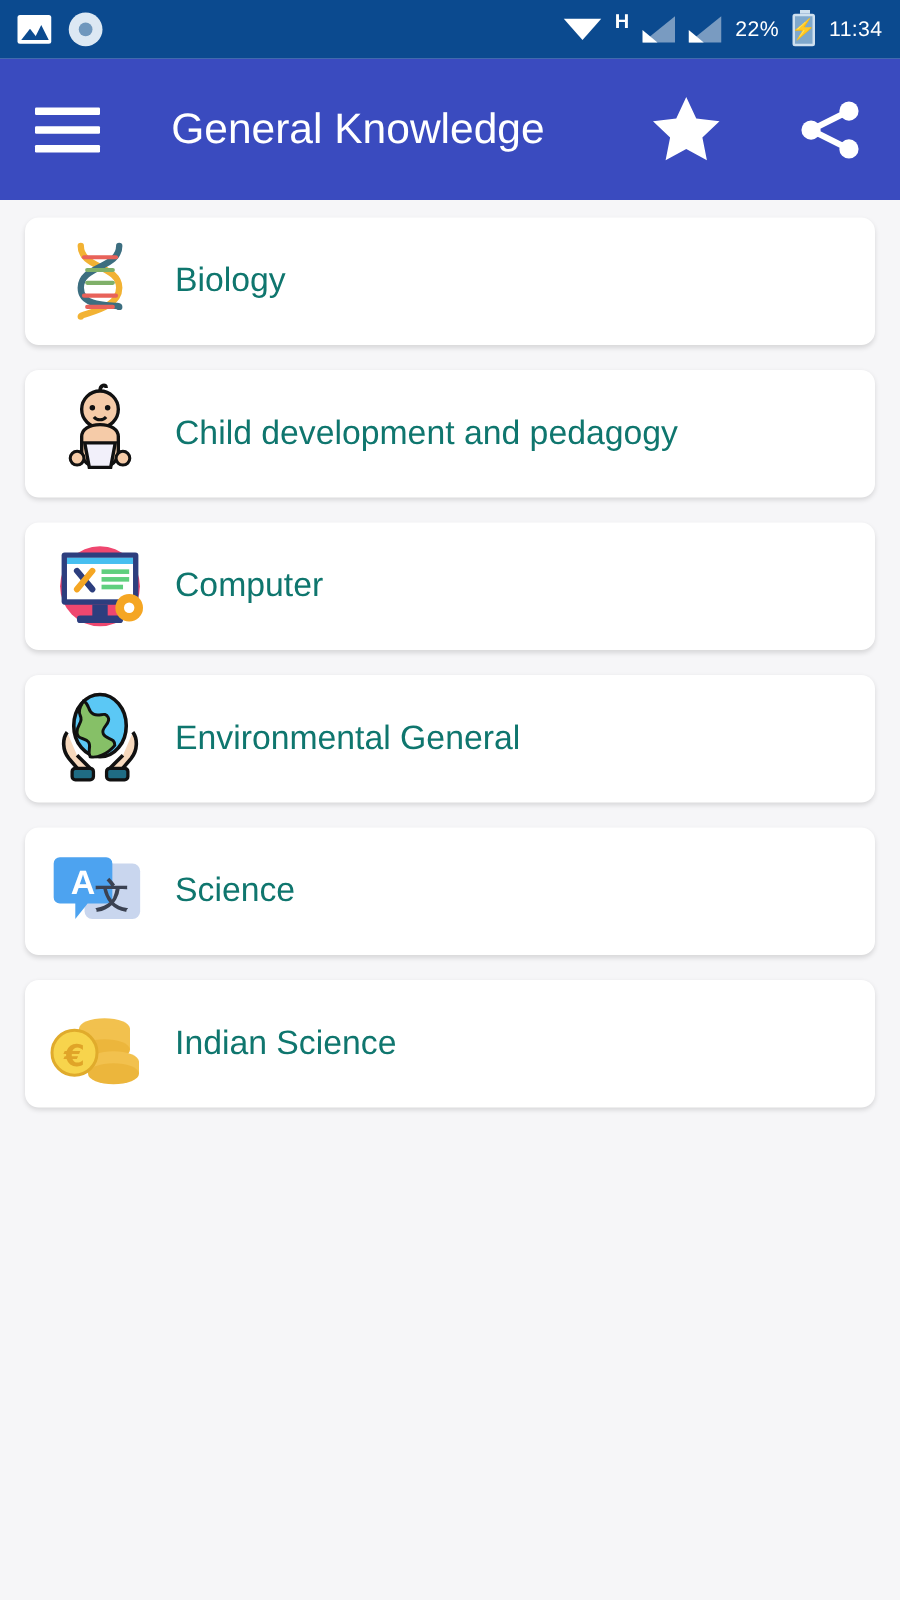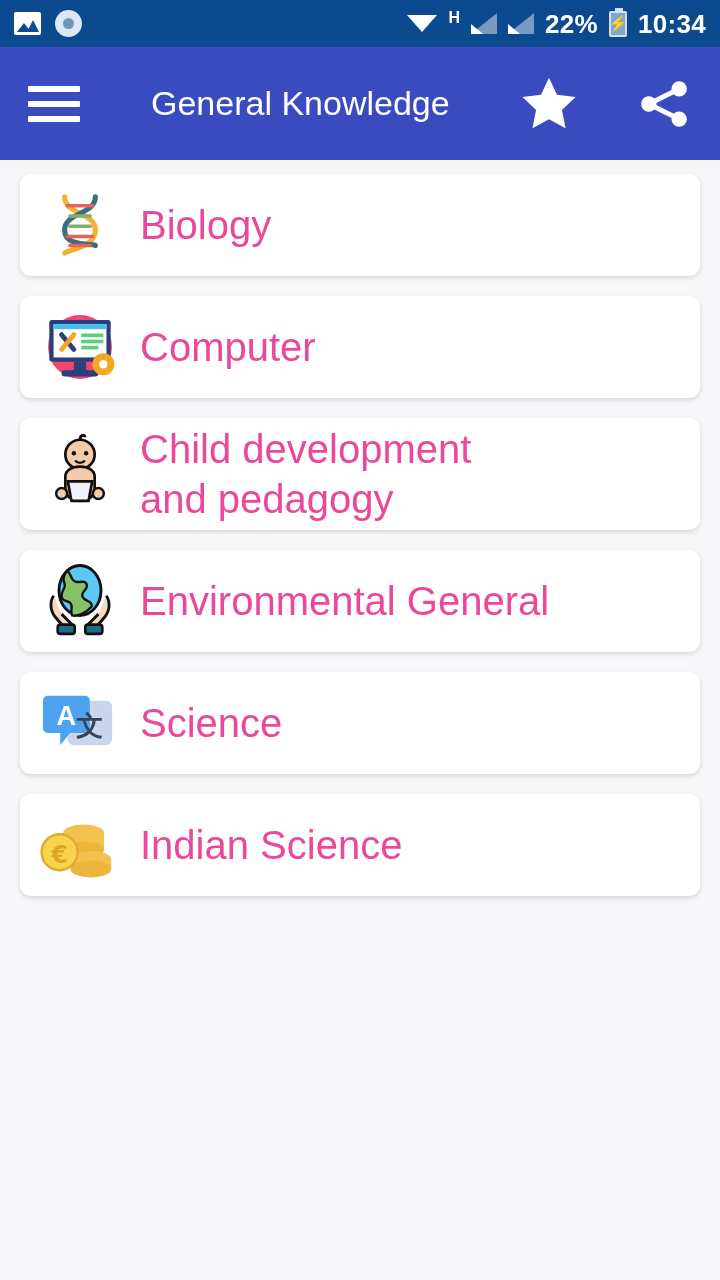--- a/index.html
+++ b/index.html
@@ -11,21 +11,21 @@
   }
   .phone { position:relative; width:720px; height:1280px; background:#f6f6f8; }
 
   
   .status-bar {
     height:47px; background:#0b4a8f; color:#fff;
     display:flex; align-items:center; padding:0 14px;
   }
   .sb-left { display:flex; align-items:center; gap:14px; }
   .sb-right { margin-left:auto; display:flex; align-items:center; gap:11px; }
-  .sb-text { font-size:26px; font-weight:bold; letter-spacing:.3px; line-height:1; }
+  .sb-text { font-size:17px; font-weight:normal; letter-spacing:.3px; line-height:1; }
   .sb-h { font-size:16px; font-weight:bold; line-height:1; position:relative; top:-6px; }
 
   .ic-photo { width:27px; height:23px; background:#fff; border-radius:2px; position:relative; overflow:hidden; }
   .ic-photo:after {
     content:""; position:absolute; left:3px; bottom:3px; width:0; height:0;
     border-left:7px solid transparent; border-right:7px solid transparent;
     border-bottom:9px solid #0b4a8f;
   }
   .ic-photo:before {
     content:""; position:absolute; left:13px; bottom:3px; width:0; height:0;
@@ -46,40 +46,40 @@
     border-left:26px solid transparent; border-bottom:21px solid rgba(255,255,255,.45); }
   .ic-sig .fg { position:absolute; left:0; bottom:0; width:0; height:0;
     border-right:12px solid transparent; border-bottom:10px solid #fff; }
   .ic-batt { width:18px; height:26px; border:2px solid #cfe0ef; border-radius:2px; position:relative; background:#7fa8cc; }
   .ic-batt:before { content:""; position:absolute; top:-5px; left:4px; width:8px; height:3px; background:#cfe0ef; }
   .ic-batt i { position:absolute; inset:0; display:flex; align-items:center; justify-content:center; color:#fff; font-size:16px; font-weight:bold; font-style:normal; }
 
   
   .app-bar {
     height:113px; background:#3a4bbf; display:flex; align-items:center;
-    padding:0 28px; gap:14px;
+    padding:0 28px; gap:0;
   }
   .menu-btn { width:52px; height:40px; display:flex; flex-direction:column; justify-content:center; gap:9px; cursor:pointer; flex:0 0 auto; }
   .menu-btn span { display:block; height:6px; background:#fff; border-radius:1px; }
   .app-title { color:#fff; font-size:34px; margin-left:57px; white-space:nowrap; }
   .bar-actions { margin-left:auto; display:flex; align-items:center; gap:56px; }
   .star-btn { width:62px; height:62px; position:relative; cursor:pointer; }
   .share-btn { width:56px; height:58px; cursor:pointer; }
 
   
   .list { padding:14px 20px 0 20px; }
   .card {
     background:#fff; border-radius:11px; margin-bottom:20px;
     box-shadow:0 2px 4px rgba(0,0,0,.13);
     display:flex; align-items:center; min-height:102px; padding:6px 0;
   }
   .card-icon {
     width:120px; flex:0 0 120px; display:flex; align-items:center; justify-content:center;
   }
-  .card-label { font-size:40px; color:#ec4899; line-height:1.25; padding-right:22px; }
+  .card-label { font-size:27px; color:#0f766e; line-height:1.25; padding-right:22px; }
   .svg-ic { display:block; }
 </style>
 </head>
 <body>
 
 <div class="phone">
 
   <div class="status-bar">
     <div class="sb-left">
       <span class="ic-photo"></span>
@@ -97,21 +97,21 @@
           <span class="fg"></span>
         </span>
       <span class="ic-sig">
           <span class="bg"></span>
           <span class="fg"></span>
         </span>
       <span class="sb-text">22%</span>
       <span class="ic-batt">
           <i>⚡</i>
         </span>
-      <span class="sb-text">10:34</span>
+      <span class="sb-text">11:34</span>
     </div>
   </div>
 
   <div class="app-bar">
     <div class="menu-btn">
       <span></span>
         <span></span>
         <span></span>
     </div>
     <div class="app-title">General Knowledge</div>
@@ -146,20 +146,37 @@
               <path d="M24 33h16" stroke="#7fb069"></path>
               <path d="M22 41h20" stroke="#e8625a"></path>
               <path d="M24 48h16" stroke="#e8625a"></path>
             </g>
           </g>
         </svg>
       </div>
       <div class="card-label">Biology</div>
     </div>
 
+
+    <div class="card">
+      <div class="card-icon">
+        <svg class="svg-ic" width="80" height="88" viewBox="0 0 64 72">
+          <path d="M32 8c0-4 4-5 4-2" stroke="#111" stroke-width="2.4" fill="none"></path>
+          <circle cx="32" cy="20" r="12" fill="#f5cba8" stroke="#111" stroke-width="2.2"></circle>
+          <circle cx="27" cy="19" r="1.8" fill="#111"></circle>
+            <circle cx="37" cy="19" r="1.8" fill="#111"></circle>
+          <path d="M28 25c2 2.5 6 2.5 8 0" stroke="#111" stroke-width="2" fill="none"></path>
+          <path d="M20 38c0-5 5-8 12-8s12 3 12 8v10c0 6-5 10-12 10s-12-4-12-10z" fill="#f5cba8" stroke="#111" stroke-width="2.2"></path>
+          <path d="M22 42h20l-3 16H25z" fill="#f2f0fa" stroke="#111" stroke-width="2.2"></path>
+          <circle cx="17" cy="52" r="4.5" fill="#f5cba8" stroke="#111" stroke-width="2"></circle>
+          <circle cx="47" cy="52" r="4.5" fill="#f5cba8" stroke="#111" stroke-width="2"></circle>
+        </svg>
+      </div>
+      <div class="card-label" style="max-width:430px">Child development and pedagogy</div>
+    </div>
 
     <div class="card">
       <div class="card-icon">
         <svg class="svg-ic" width="86" height="80" viewBox="0 0 70 64">
           <circle cx="35" cy="32" r="26" fill="#ef476f"></circle>
           <rect x="10" y="10" width="50" height="34" rx="2" fill="#2d3e7e"></rect>
           <rect x="13.5" y="13.5" width="43" height="27" fill="#fff"></rect>
           <rect x="13.5" y="13.5" width="43" height="4" fill="#47bff0"></rect>
           <g fill="#5fcf7e">
               <rect x="36" y="21" width="18" height="3"></rect>
@@ -172,37 +189,20 @@
           <rect x="20" y="51" width="30" height="5" rx="2" fill="#2d3e7e"></rect>
           <circle cx="54" cy="46" r="9" fill="#f5a623"></circle>
             <circle cx="54" cy="46" r="3.4" fill="#fff"></circle>
         </svg>
       </div>
       <div class="card-label">Computer</div>
     </div>
 
     <div class="card">
       <div class="card-icon">
-        <svg class="svg-ic" width="80" height="88" viewBox="0 0 64 72">
-          <path d="M32 8c0-4 4-5 4-2" stroke="#111" stroke-width="2.4" fill="none"></path>
-          <circle cx="32" cy="20" r="12" fill="#f5cba8" stroke="#111" stroke-width="2.2"></circle>
-          <circle cx="27" cy="19" r="1.8" fill="#111"></circle>
-            <circle cx="37" cy="19" r="1.8" fill="#111"></circle>
-          <path d="M28 25c2 2.5 6 2.5 8 0" stroke="#111" stroke-width="2" fill="none"></path>
-          <path d="M20 38c0-5 5-8 12-8s12 3 12 8v10c0 6-5 10-12 10s-12-4-12-10z" fill="#f5cba8" stroke="#111" stroke-width="2.2"></path>
-          <path d="M22 42h20l-3 16H25z" fill="#f2f0fa" stroke="#111" stroke-width="2.2"></path>
-          <circle cx="17" cy="52" r="4.5" fill="#f5cba8" stroke="#111" stroke-width="2"></circle>
-          <circle cx="47" cy="52" r="4.5" fill="#f5cba8" stroke="#111" stroke-width="2"></circle>
-        </svg>
-      </div>
-      <div class="card-label" style="max-width:430px">Child development and pedagogy</div>
-    </div>
-
-    <div class="card">
-      <div class="card-icon">
         <svg class="svg-ic" width="84" height="84" viewBox="0 0 64 64">
           <ellipse cx="32" cy="24" rx="16" ry="19" fill="#5bc8f5" stroke="#111" stroke-width="2.2"></ellipse>
           <path d="M22 9c4 2 2 6 6 8s7-2 9 2-5 6-3 10 7 2 7 7c-4 5-11 8-15 7-2-4 1-6-1-9s-7-1-7-6 4-6 2-10 1-7 2-9z" fill="#86c067" stroke="#111" stroke-width="1.8"></path>
           <path d="M12 28c-3 4-3 11 1 16l6 7h8l-9-9" fill="#f7d9bd" stroke="#111" stroke-width="2.2" stroke-linejoin="round"></path>
           <path d="M52 28c3 4 3 11-1 16l-6 7h-8l9-9" fill="#f7d9bd" stroke="#111" stroke-width="2.2" stroke-linejoin="round"></path>
           <rect x="15" y="50" width="13" height="7" rx="2" fill="#1f6c84" stroke="#111" stroke-width="2"></rect>
           <rect x="36" y="50" width="13" height="7" rx="2" fill="#1f6c84" stroke="#111" stroke-width="2"></rect>
         </svg>
       </div>
       <div class="card-label">Environmental General</div>

